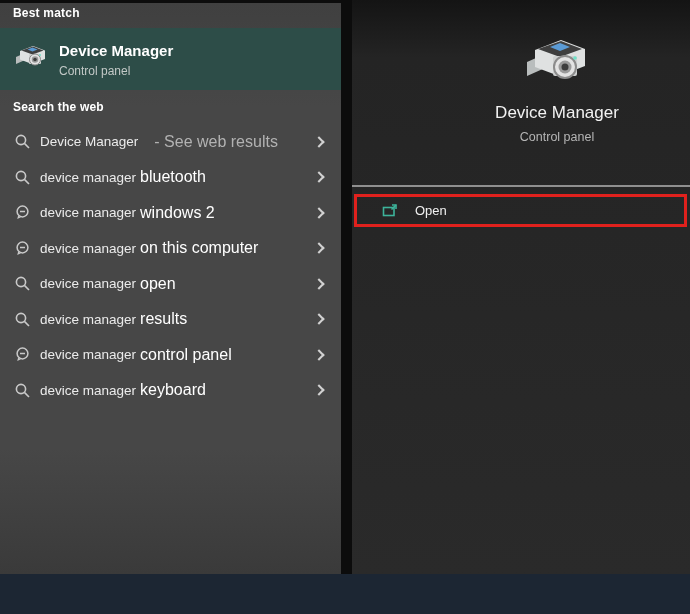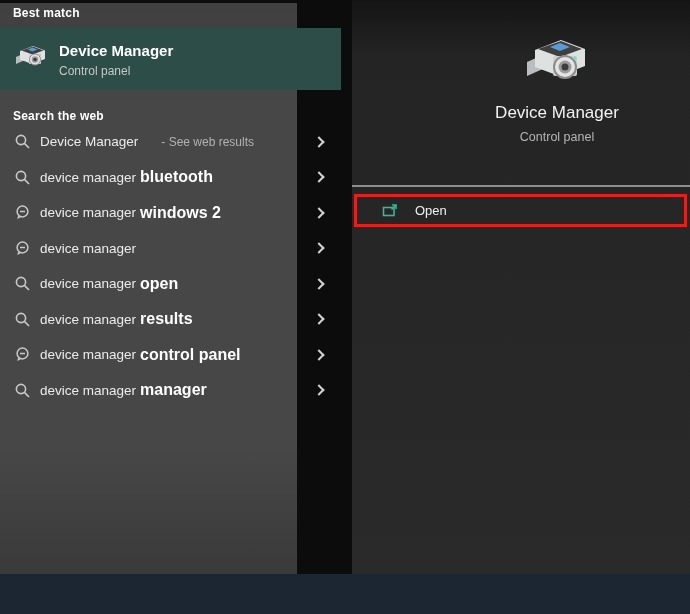--- a/index.html
+++ b/index.html
@@ -5,49 +5,49 @@
   * { margin:0; padding:0; box-sizing:border-box; }
   html,body { background:#000; }
   body { font-family:"Liberation Sans", sans-serif; }
   #screen {
     position:relative; width:690px; height:614px;
     background:#0c0c0c; overflow:hidden;
   }
 
   
   #left-panel {
-    position:absolute; left:0; top:3px; width:297px; height:571px;
+    position:absolute; left:0; top:3px; width:341px; height:571px;
     background:linear-gradient(180deg,#404040 0%,#474747 18%,#474747 78%,#3a3a3a 100%);
   }
   .section-label {
     position:absolute; left:13px; color:#ffffff;
     font-size:12px; font-weight:700; letter-spacing:0.2px;
   }
   #best-match-label { top:3px; }
-  #search-web-label { top:106px; }
+  #search-web-label { top:97px; }
 
   #best-match-row {
     position:absolute; left:0; top:25px; width:341px; height:62px;
     background:#2d4d48; display:flex; align-items:center;
     padding-left:15px; cursor:default;
   }
   #best-match-row .bm-text { margin-left:12px; }
   .bm-title { color:#ffffff; font-size:15px; font-weight:700; line-height:20px; }
   .bm-sub   { color:#c3c9c7; font-size:12px; margin-top:3px; }
 
   #suggestion-list { position:absolute; left:0; top:121px; width:341px; }
   .row {
     height:35.5px; display:flex; align-items:center;
     padding-left:14px; padding-right:12px; cursor:default;
   }
   .row .r-icon { width:17px; height:17px; flex:0 0 17px; margin-right:9px; }
   .row .r-text { color:#ebebeb; font-size:13.5px; white-space:nowrap; }
-  .row b { color:#ffffff; font-weight:700; margin-left:4px; }
+  .row b { color:#ffffff; font-weight:400; margin-left:4px; }
   .row b:empty { display:none; }
-  .row .r-meta { color:#b2b2b2; font-size:12px; margin-left:23px; }
+  .row .r-meta { color:#b2b2b2; font-size:16px; margin-left:16px; }
   .row .r-meta:empty { display:none; }
   .chev {
     margin-left:auto; width:8px; height:8px;
     border-top:2px solid #d2d2d2; border-right:2px solid #d2d2d2;
     transform:rotate(45deg); margin-right:6px;
   }
 
   
   #right-panel {
     position:absolute; left:352px; top:0; width:338px; height:574px;
@@ -138,20 +138,21 @@
         <span class="chev"></span>
       </div>
 
       <div class="row">
         <svg class="r-icon" viewBox="0 0 17 17">
             <circle cx="8.5" cy="7.5" r="5.4" fill="none" stroke="#c9c9c9" stroke-width="1.5"></circle>
             <line x1="6" y1="7.5" x2="11" y2="7.5" stroke="#c9c9c9" stroke-width="1.5"></line>
             <polygon points="4.2,11.5 3.2,15 7,13.2" fill="#c9c9c9"></polygon>
           </svg>
         <span class="r-text">device manager</span>
+          <b>on this computer</b>
         <span class="chev"></span>
       </div>
 
       <div class="row">
         <svg class="r-icon" viewBox="0 0 17 17">
             <circle cx="7" cy="7" r="4.6" fill="none" stroke="#c9c9c9" stroke-width="1.6"></circle>
             <line x1="10.4" y1="10.4" x2="15" y2="15" stroke="#c9c9c9" stroke-width="1.6"></line>
           </svg>
         <span class="r-text">device manager</span>
           <b>open</b>
@@ -178,21 +179,21 @@
           <b>control panel</b>
         <span class="chev"></span>
       </div>
 
       <div class="row">
         <svg class="r-icon" viewBox="0 0 17 17">
             <circle cx="7" cy="7" r="4.6" fill="none" stroke="#c9c9c9" stroke-width="1.6"></circle>
             <line x1="10.4" y1="10.4" x2="15" y2="15" stroke="#c9c9c9" stroke-width="1.6"></line>
           </svg>
         <span class="r-text">device manager</span>
-          <b>manager</b>
+          <b>keyboard</b>
         <span class="chev"></span>
       </div>
 
     </div>
   </div>
 
   <div id="right-panel">
 
     <div id="hero">
       <span class="hero-icon">

